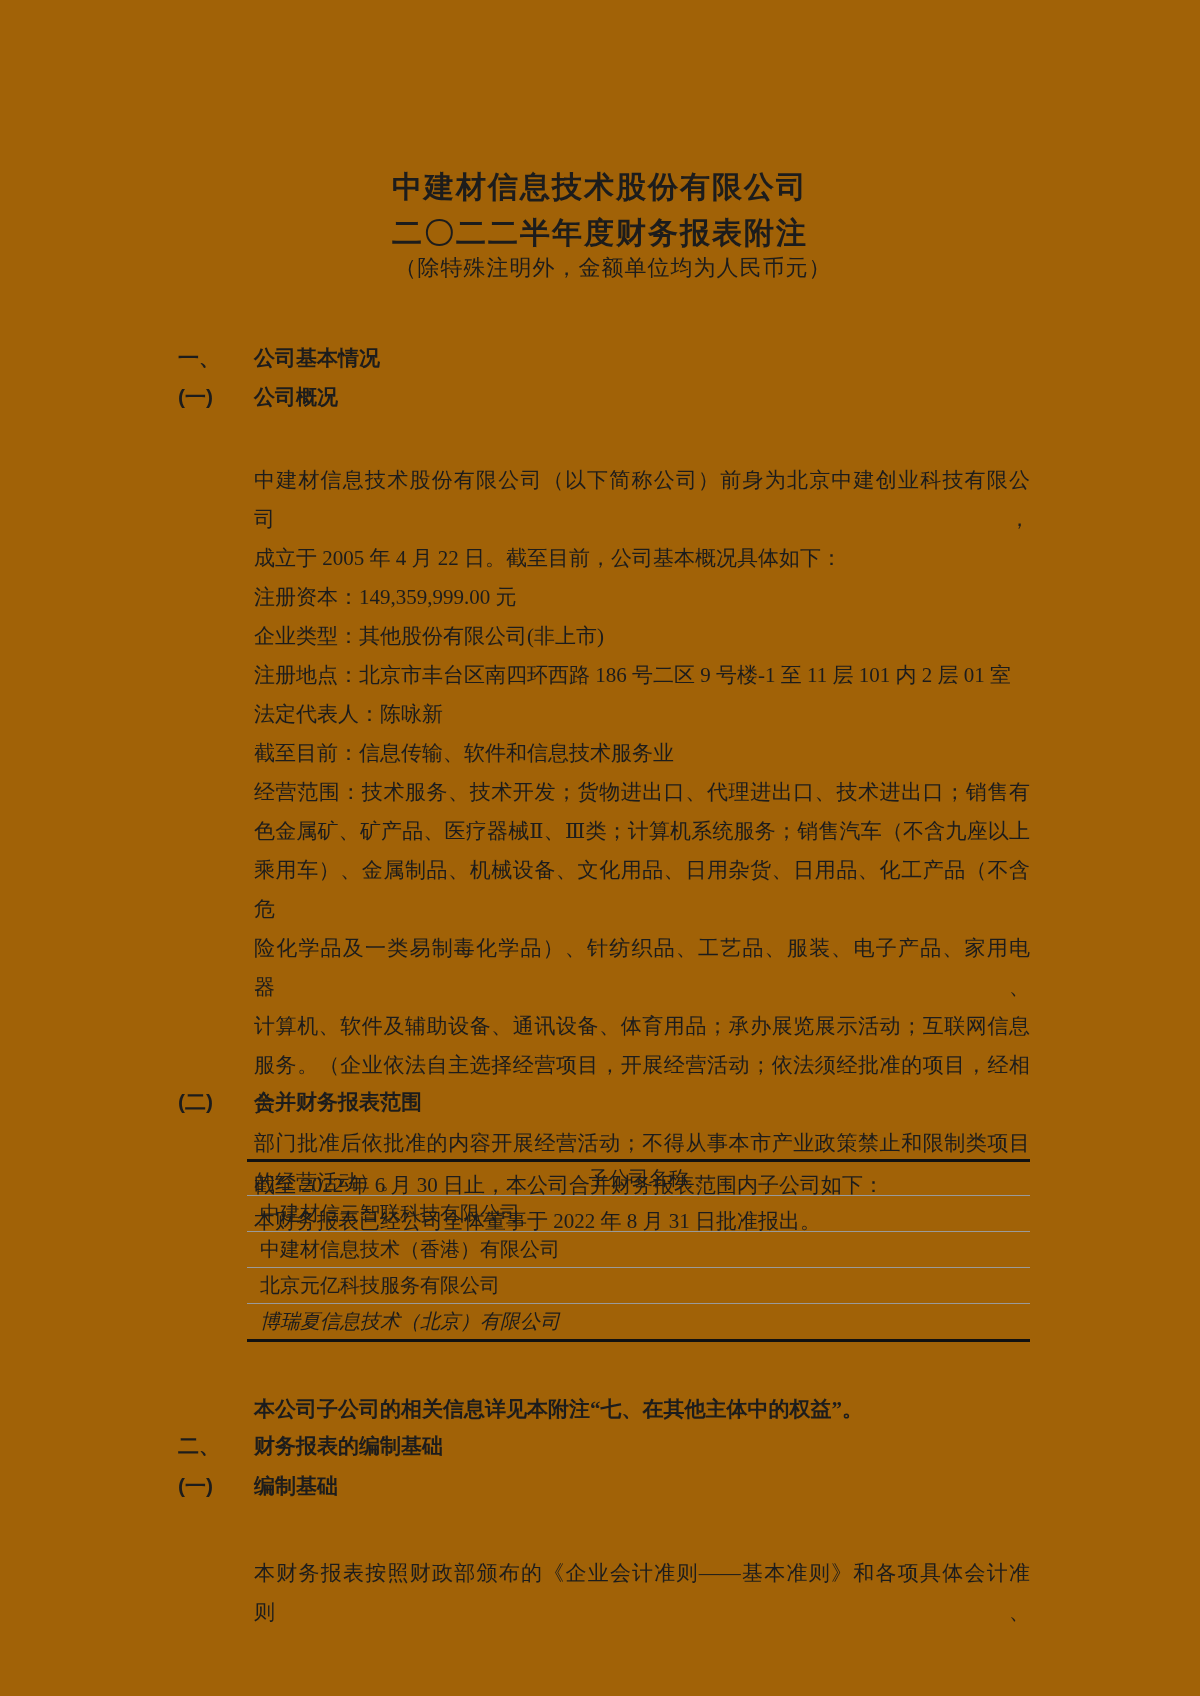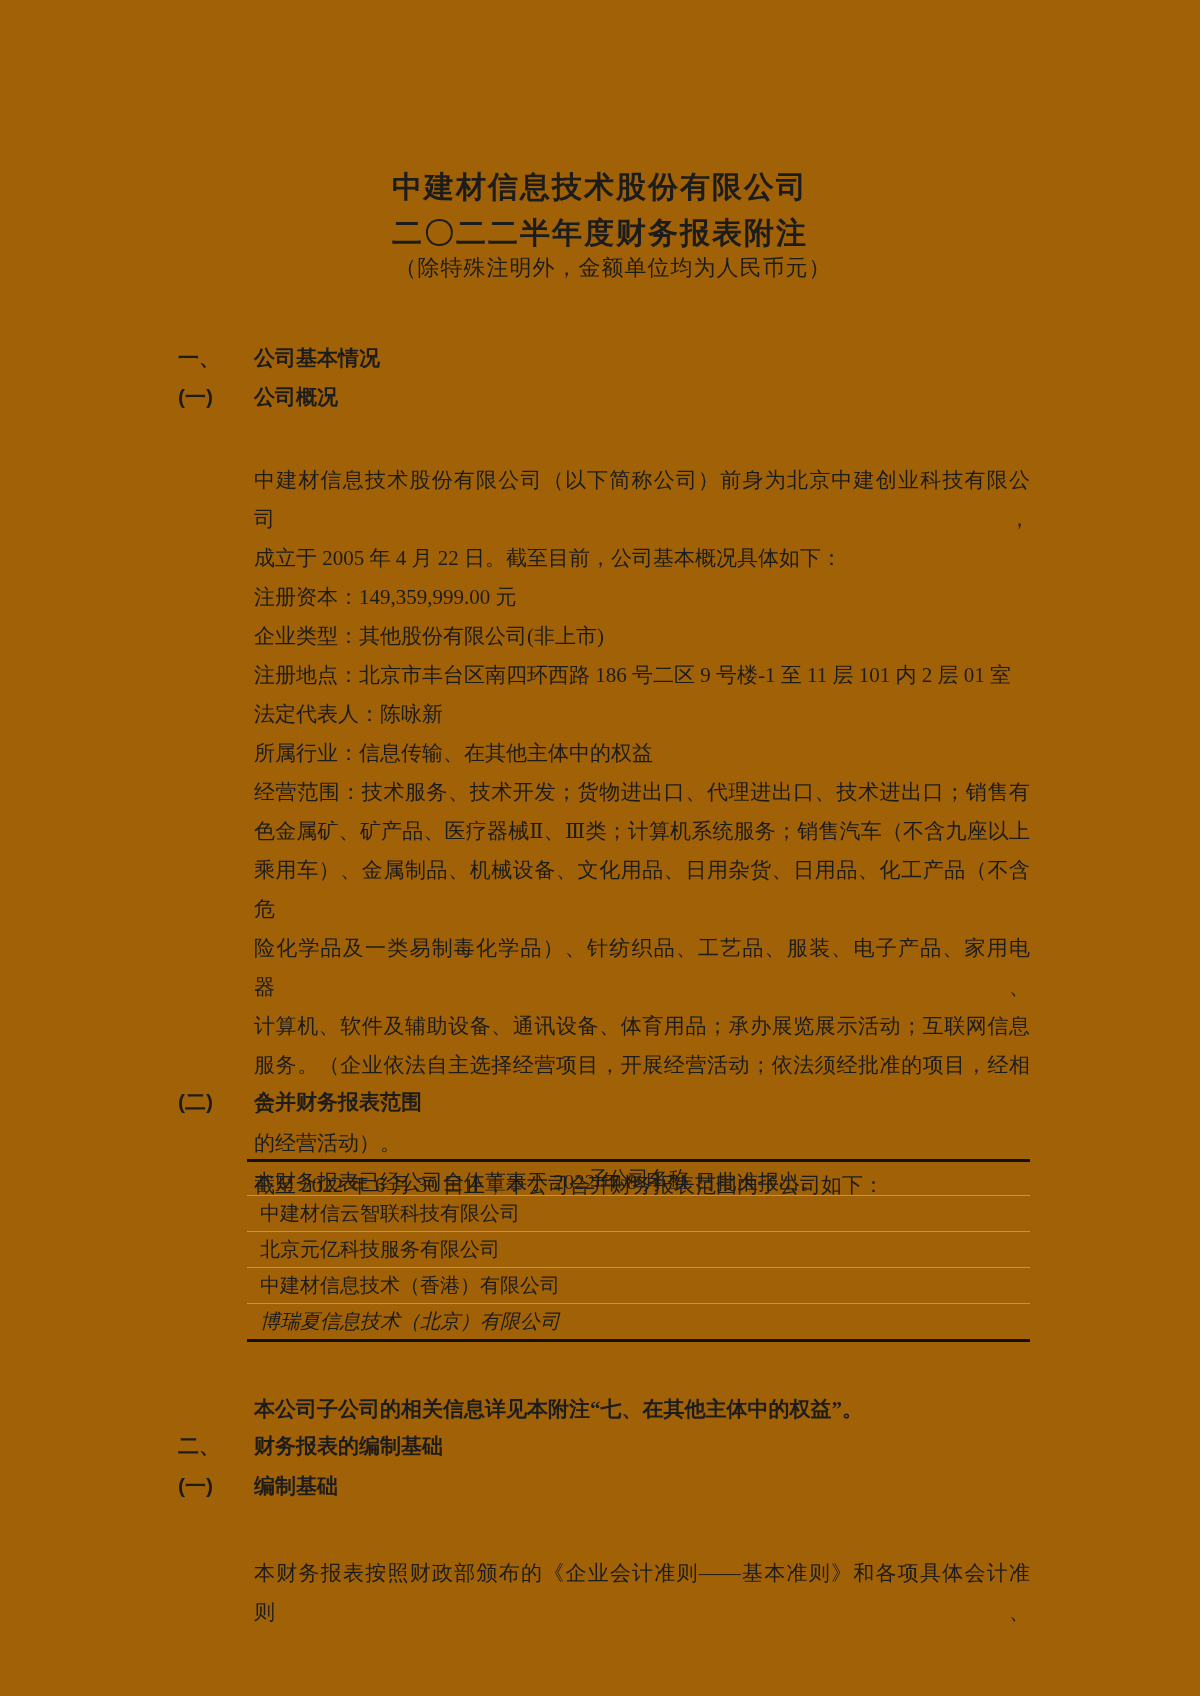--- a/index.html
+++ b/index.html
@@ -94,45 +94,46 @@
     <span>公司概况</span>
   </div>
 
   <div class="para" style="top:417px;">
     <div class="line fill">中建材信息技术股份有限公司（以下简称公司）前身为北京中建创业科技有限公司，</div>
     <div class="line">成立于 2005 年 4 月 22 日。截至目前，公司基本概况具体如下：</div>
     <div class="line">注册资本：149,359,999.00 元</div>
     <div class="line">企业类型：其他股份有限公司(非上市)</div>
     <div class="line">注册地点：北京市丰台区南四环西路 186 号二区 9 号楼-1 至 11 层 101 内 2 层 01 室</div>
     <div class="line">法定代表人：陈咏新</div>
-    <div class="line">所属行业：信息传输、在其他主体中的权益</div>
+    <div class="line">截至目前：信息传输、软件和信息技术服务业</div>
     <div class="line fill">经营范围：技术服务、技术开发；货物进出口、代理进出口、技术进出口；销售有</div>
     <div class="line fill">色金属矿、矿产品、医疗器械Ⅱ、Ⅲ类；计算机系统服务；销售汽车（不含九座以上</div>
     <div class="line fill">乘用车）、金属制品、机械设备、文化用品、日用杂货、日用品、化工产品（不含危</div>
     <div class="line fill">险化学品及一类易制毒化学品）、针纺织品、工艺品、服装、电子产品、家用电器、</div>
     <div class="line fill">计算机、软件及辅助设备、通讯设备、体育用品；承办展览展示活动；互联网信息</div>
     <div class="line fill">服务。（企业依法自主选择经营项目，开展经营活动；依法须经批准的项目，经相关</div>
+    <div class="line fill">部门批准后依批准的内容开展经营活动；不得从事本市产业政策禁止和限制类项目</div>
     <div class="line">的经营活动）。</div>
     <div class="line">本财务报表已经公司全体董事于 2022 年 8 月 31 日批准报出。</div>
   </div>
 
   <div class="sec-head" style="top:1087px;">
     <span class="sec-num">(二)</span>
     <span>合并财务报表范围</span>
   </div>
 
   <div class="para" style="top:1122px;">
     <div class="line">截至 2022 年 6 月 30 日止，本公司合并财务报表范围内子公司如下：</div>
   </div>
 
   <div class="sub-table">
     <div class="tbl-header">子公司名称</div>
     <div class="tbl-row">中建材信云智联科技有限公司</div>
+    <div class="tbl-row">中建材信息技术（香港）有限公司</div>
     <div class="tbl-row">北京元亿科技服务有限公司</div>
-    <div class="tbl-row">中建材信息技术（香港）有限公司</div>
     <div class="tbl-row">博瑞夏信息技术（北京）有限公司</div>
   </div>
 
   <div class="para" style="top:1346px;font-weight:bold;">
     <div class="line">本公司子公司的相关信息详见本附注“七、在其他主体中的权益”。</div>
   </div>
 
   <div class="sec-head" style="top:1431px;">
     <span class="sec-num">二、</span>
     <span>财务报表的编制基础</span>

